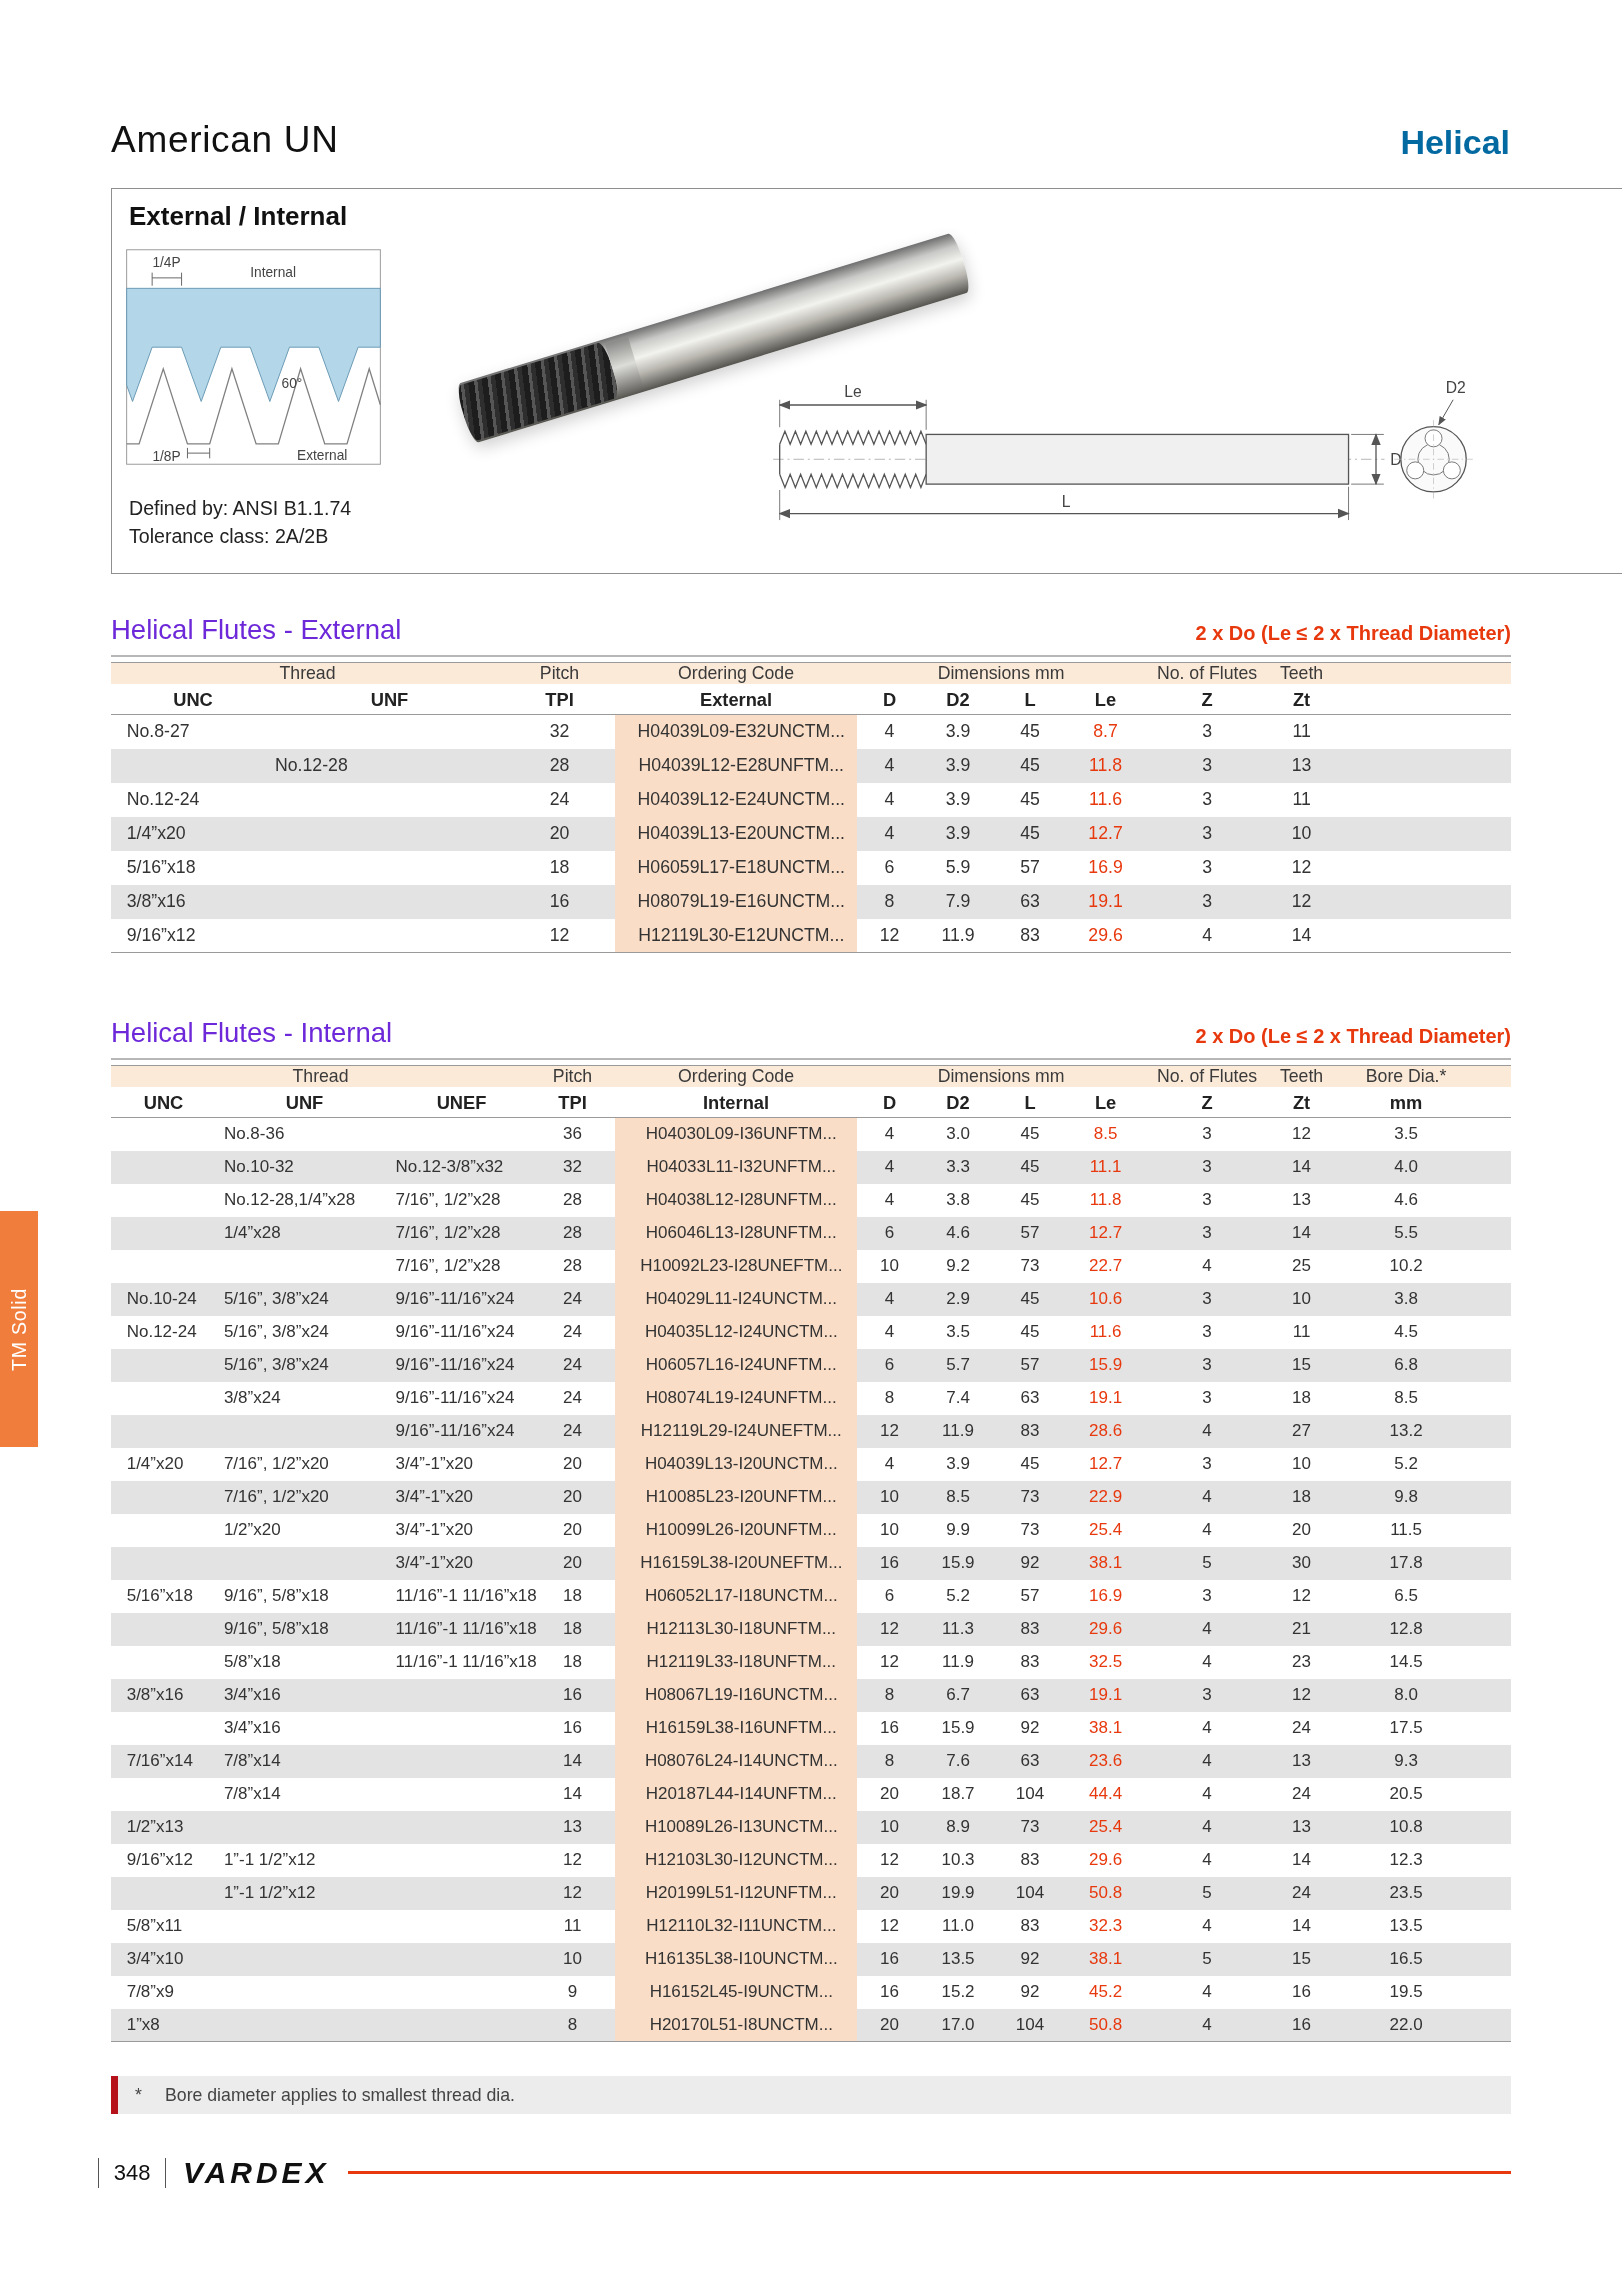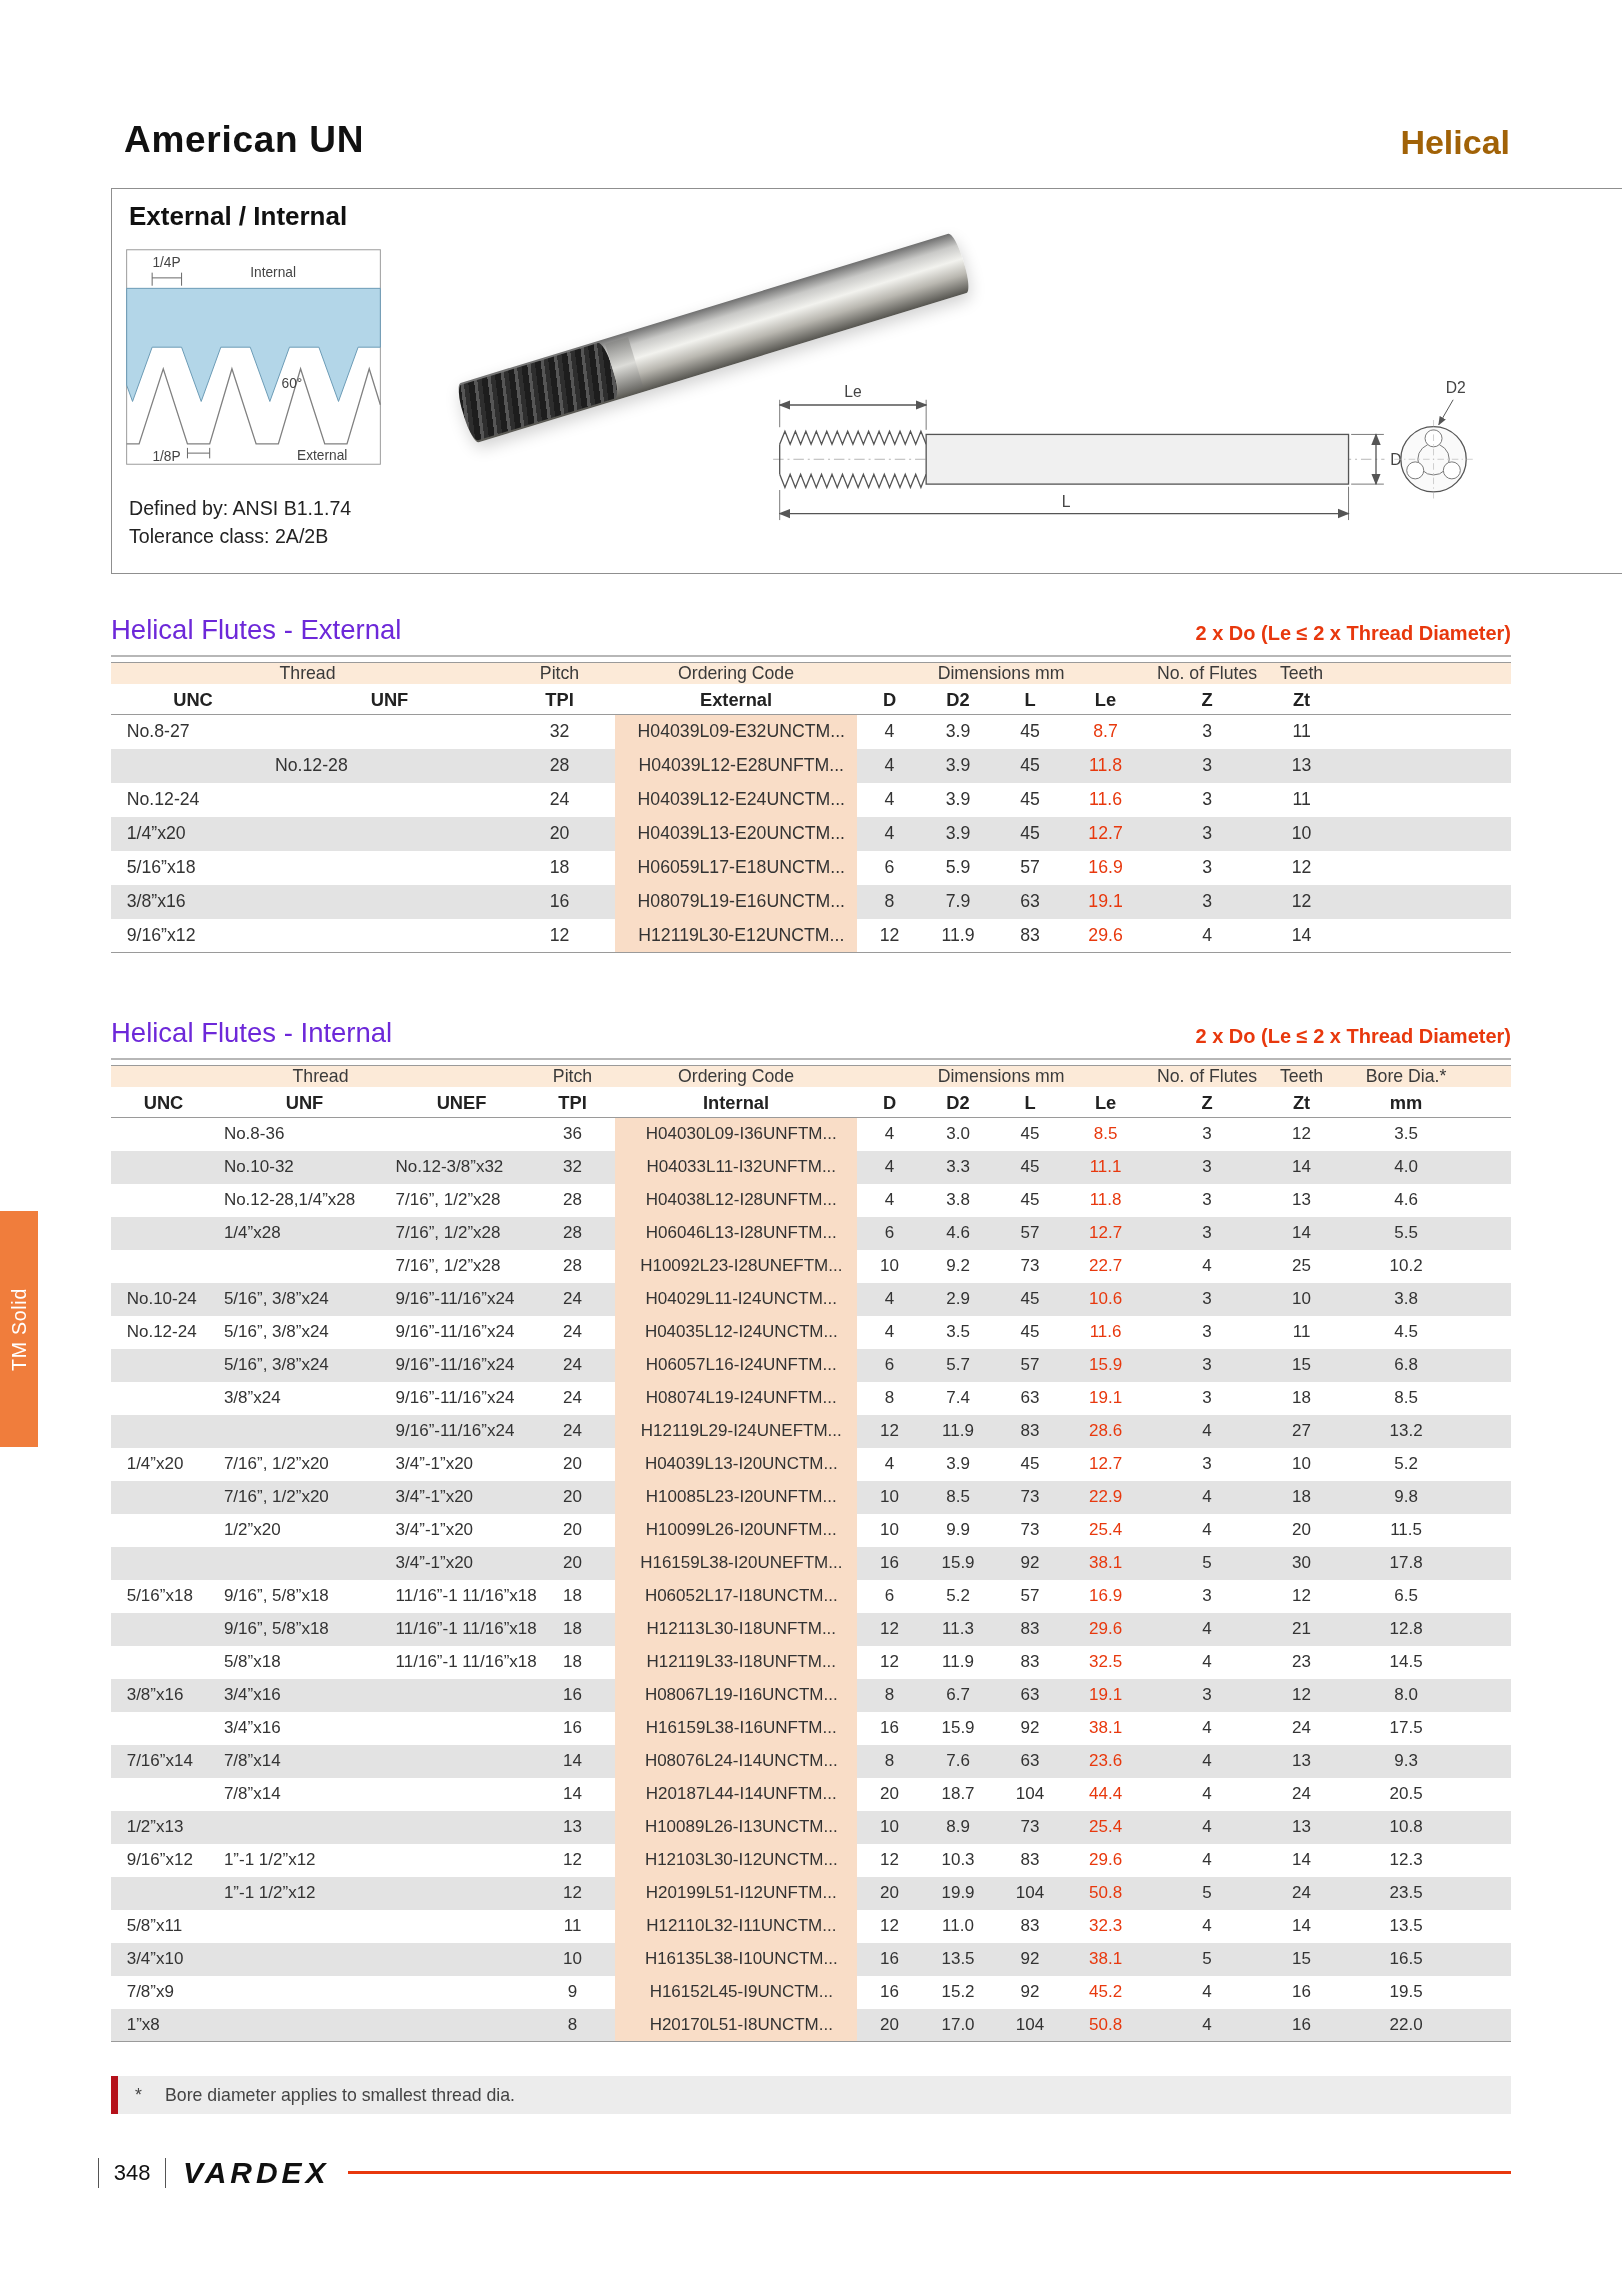--- a/index.html
+++ b/index.html
@@ -2,22 +2,22 @@
 <html style="--accent-red: #e8380d; --peach-header: #fcead8; --peach-cell: #f9ddc7; --stripe: #e3e3e3; --tab-orange: #f07d3c;font-size:10.5px"><head>
 <meta charset="utf-8">
 <style>
   *{margin:0;padding:0;box-sizing:border-box}
   html,body{background:#fff}
   .page{position:relative;width:1623px;height:2295px;background:#fff;overflow:hidden;
         font-family:"Liberation Sans",sans-serif;color:#222}
   .abs{position:absolute}
 
   
-  .title-left{left:124px;top:119px;font-size:37px;font-weight:bold;color:#111;letter-spacing:0.7px}
-  .title-right{right:113px;top:123px;font-size:34px;font-weight:bold;color:#a16207}
+  .title-left{left:111px;top:119px;font-size:37px;font-weight:normal;color:#111;letter-spacing:0.7px}
+  .title-right{right:113px;top:123px;font-size:34px;font-weight:bold;color:#0369a1}
 
   
   .overview{left:111px;top:188px;width:1528px;height:386px;border:1.3px solid #8f8f8f;background:#fff}
   .ov-heading{position:absolute;left:17px;top:11.8px;font-size:26px;font-weight:bold;color:#111}
   .ov-def{position:absolute;left:17px;top:306px;font-size:19.6px;line-height:27.5px;color:#222}
   .profile-svg{position:absolute;left:14.4px;top:60px;width:255px;height:216px}
   .drawing-svg{position:absolute;left:661px;top:182px;width:713px;height:170px}
   svg text{font-family:"Liberation Sans",sans-serif;fill:#444}
 
   

